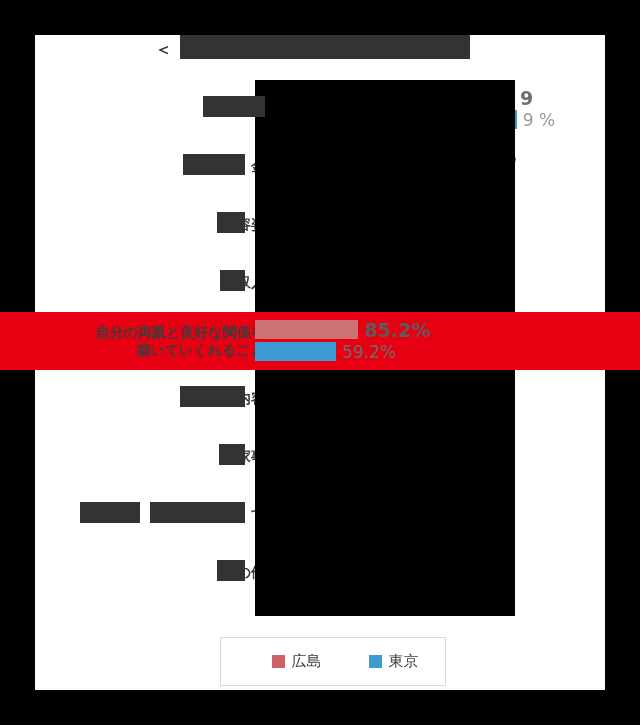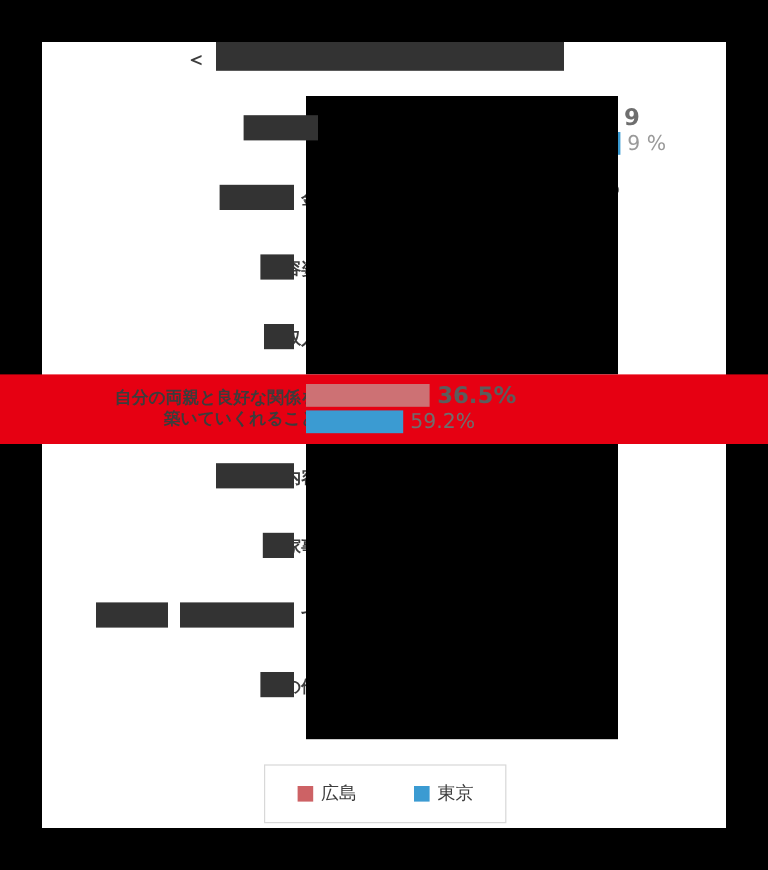--- a/index.html
+++ b/index.html
@@ -156,20 +156,21 @@
     left: 185px;
     top: 602px;
     width: 200px;
     height: 47px;
     border: 1px solid #d8d8d8;
     background: #ffffff;
     display: flex;
     align-items: center;
     justify-content: center;
     gap: 47px;
+    padding-left: 24px;
   }
   .legend-item {
     display: flex;
     align-items: center;
     gap: 7px;
   }
   .legend-swatch {
     width: 13px;
     height: 13px;
     display: block;
@@ -243,21 +244,21 @@
             <span class="bar-value">47.3%</span>
           </div>
         </div>
       </div>
       <div class="row" id="highlight-band" style="top: 232px; height: 58px;">
         <div class="row-label">自分の両親と良好な関係を
 築いていくれること</div>
         <div class="bars">
           <div class="bar-line hiroshima">
             <span class="bar c-hiroshima" style="width: 103.295px;"></span>
-            <span class="bar-value">36.5%</span>
+            <span class="bar-value">85.2%</span>
           </div>
           <div class="bar-line tokyo">
             <span class="bar c-tokyo" style="width: 80.938px;"></span>
             <span class="bar-value">59.2%</span>
           </div>
         </div>
       </div>
       <div class="row" style="top: 290px;">
         <div class="row-label">仕事内容</div>
         <div class="bars">

